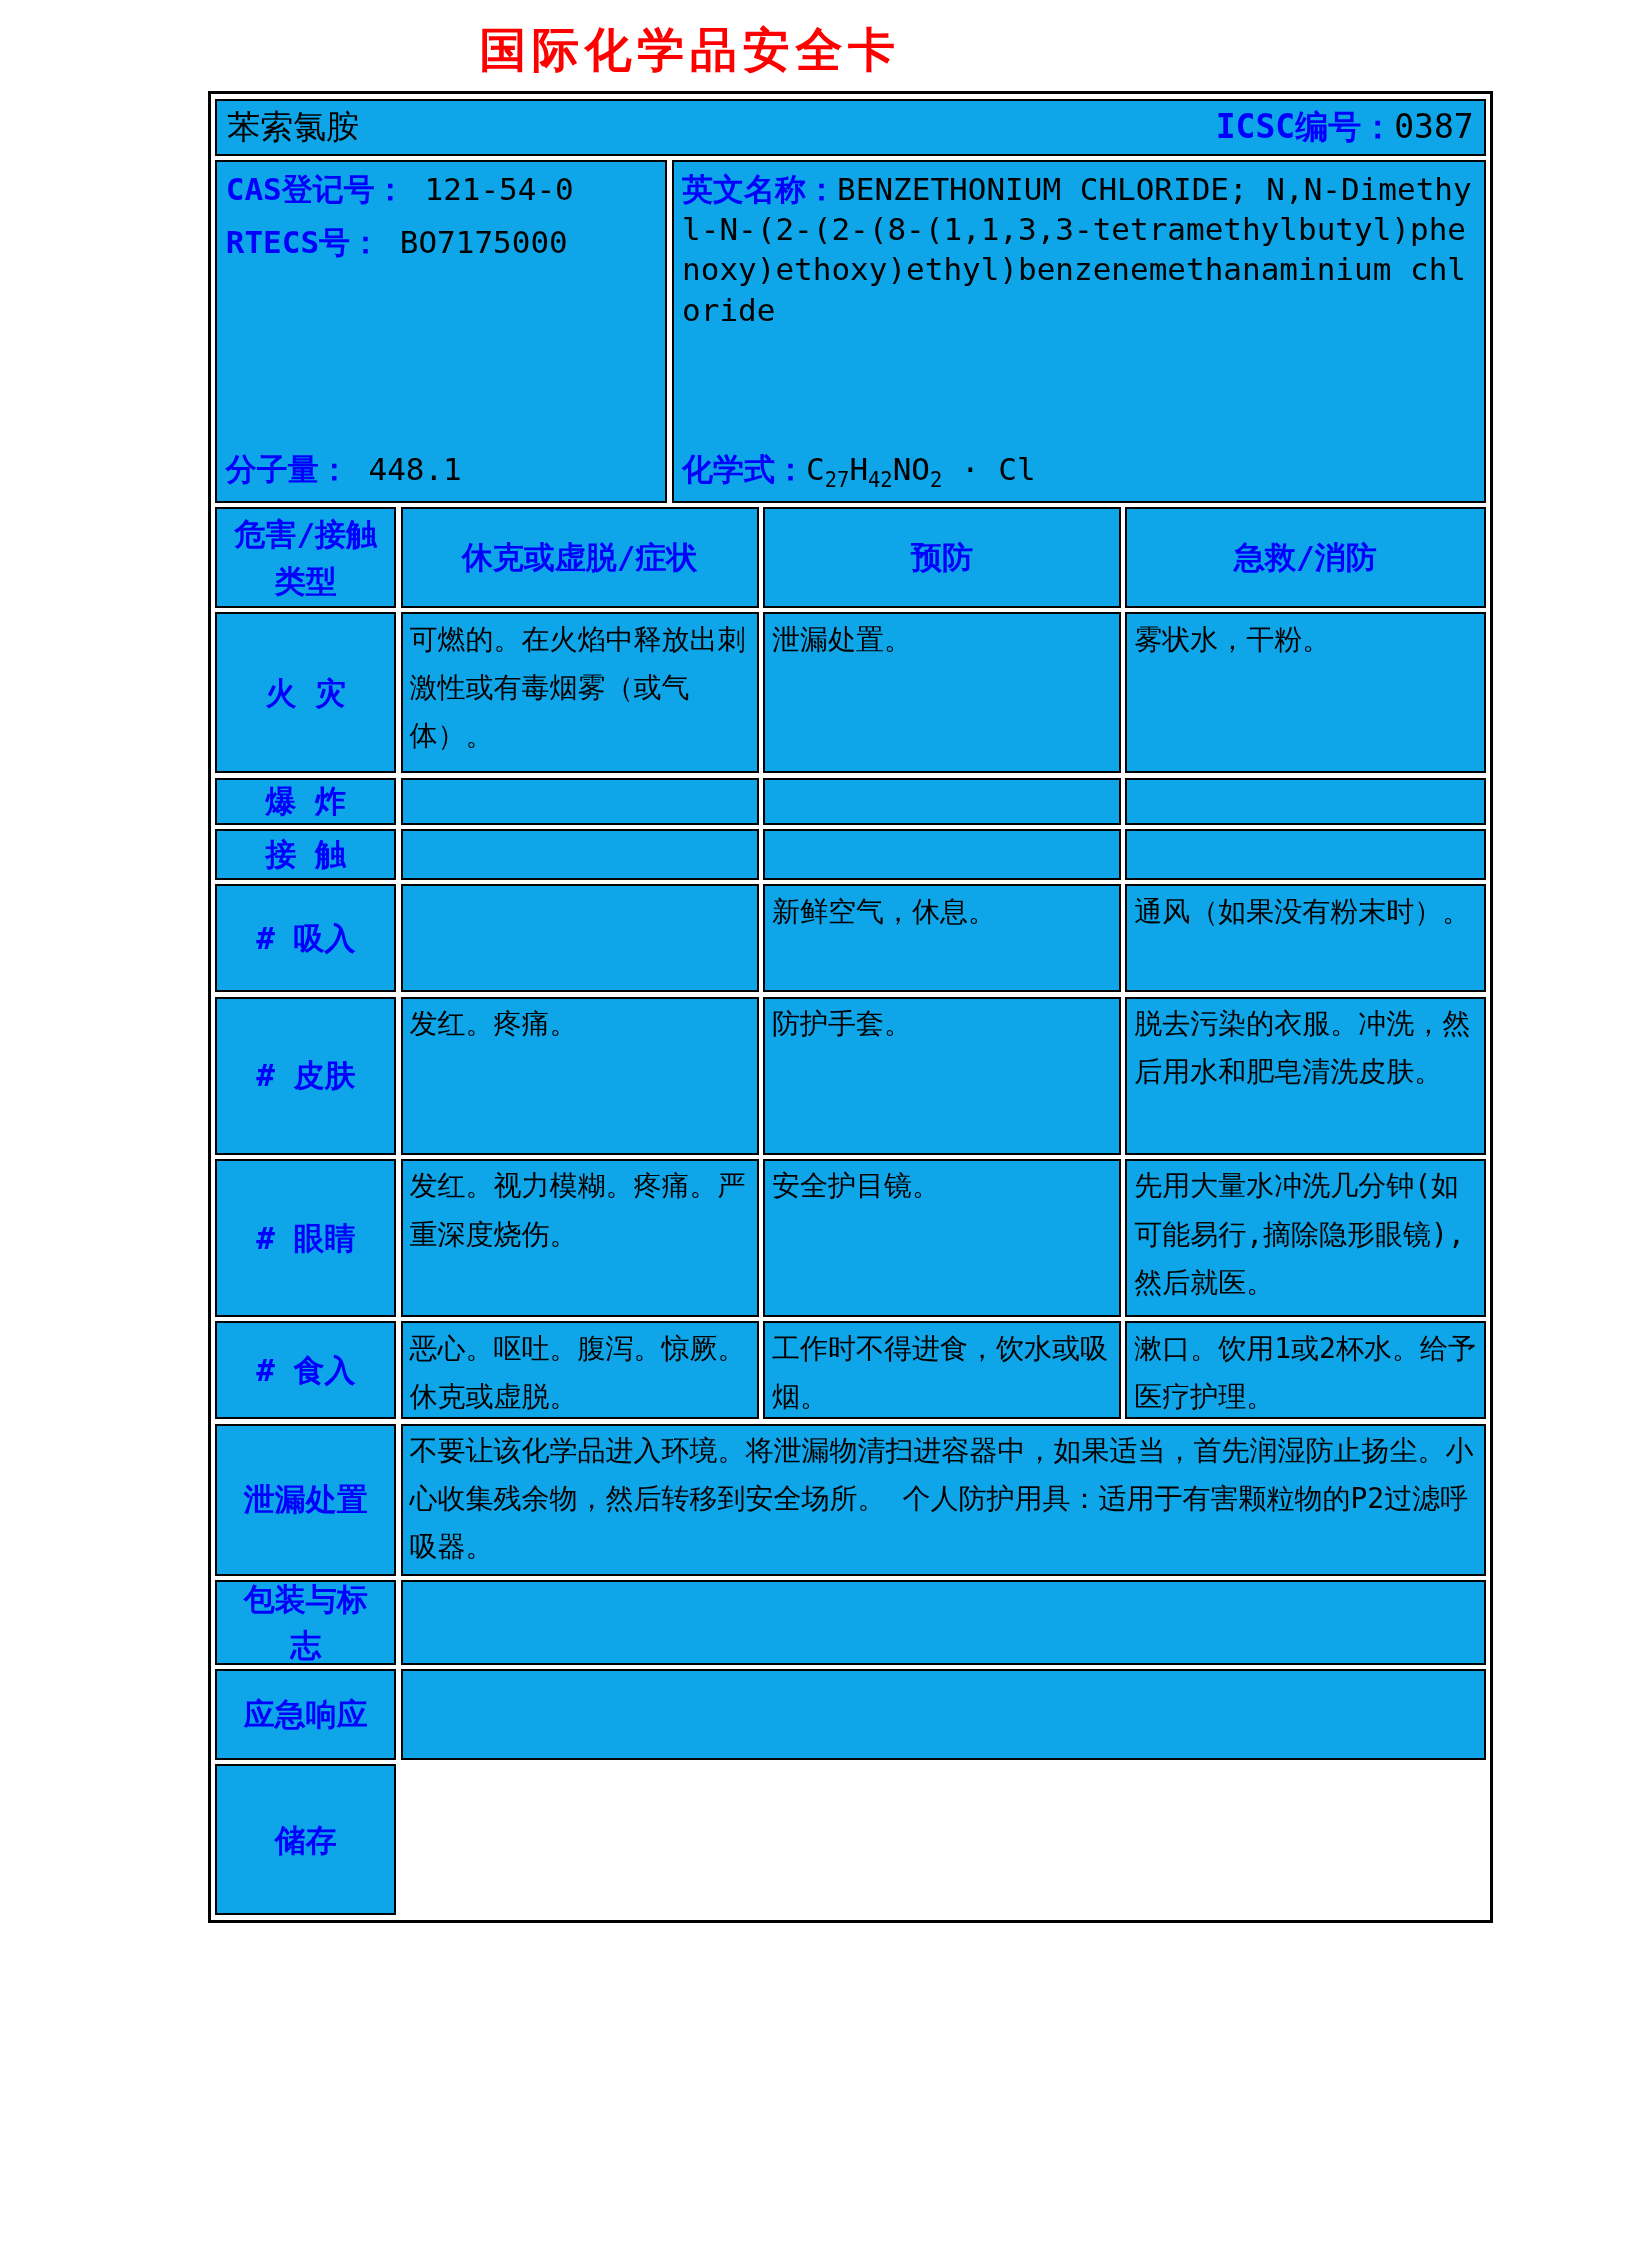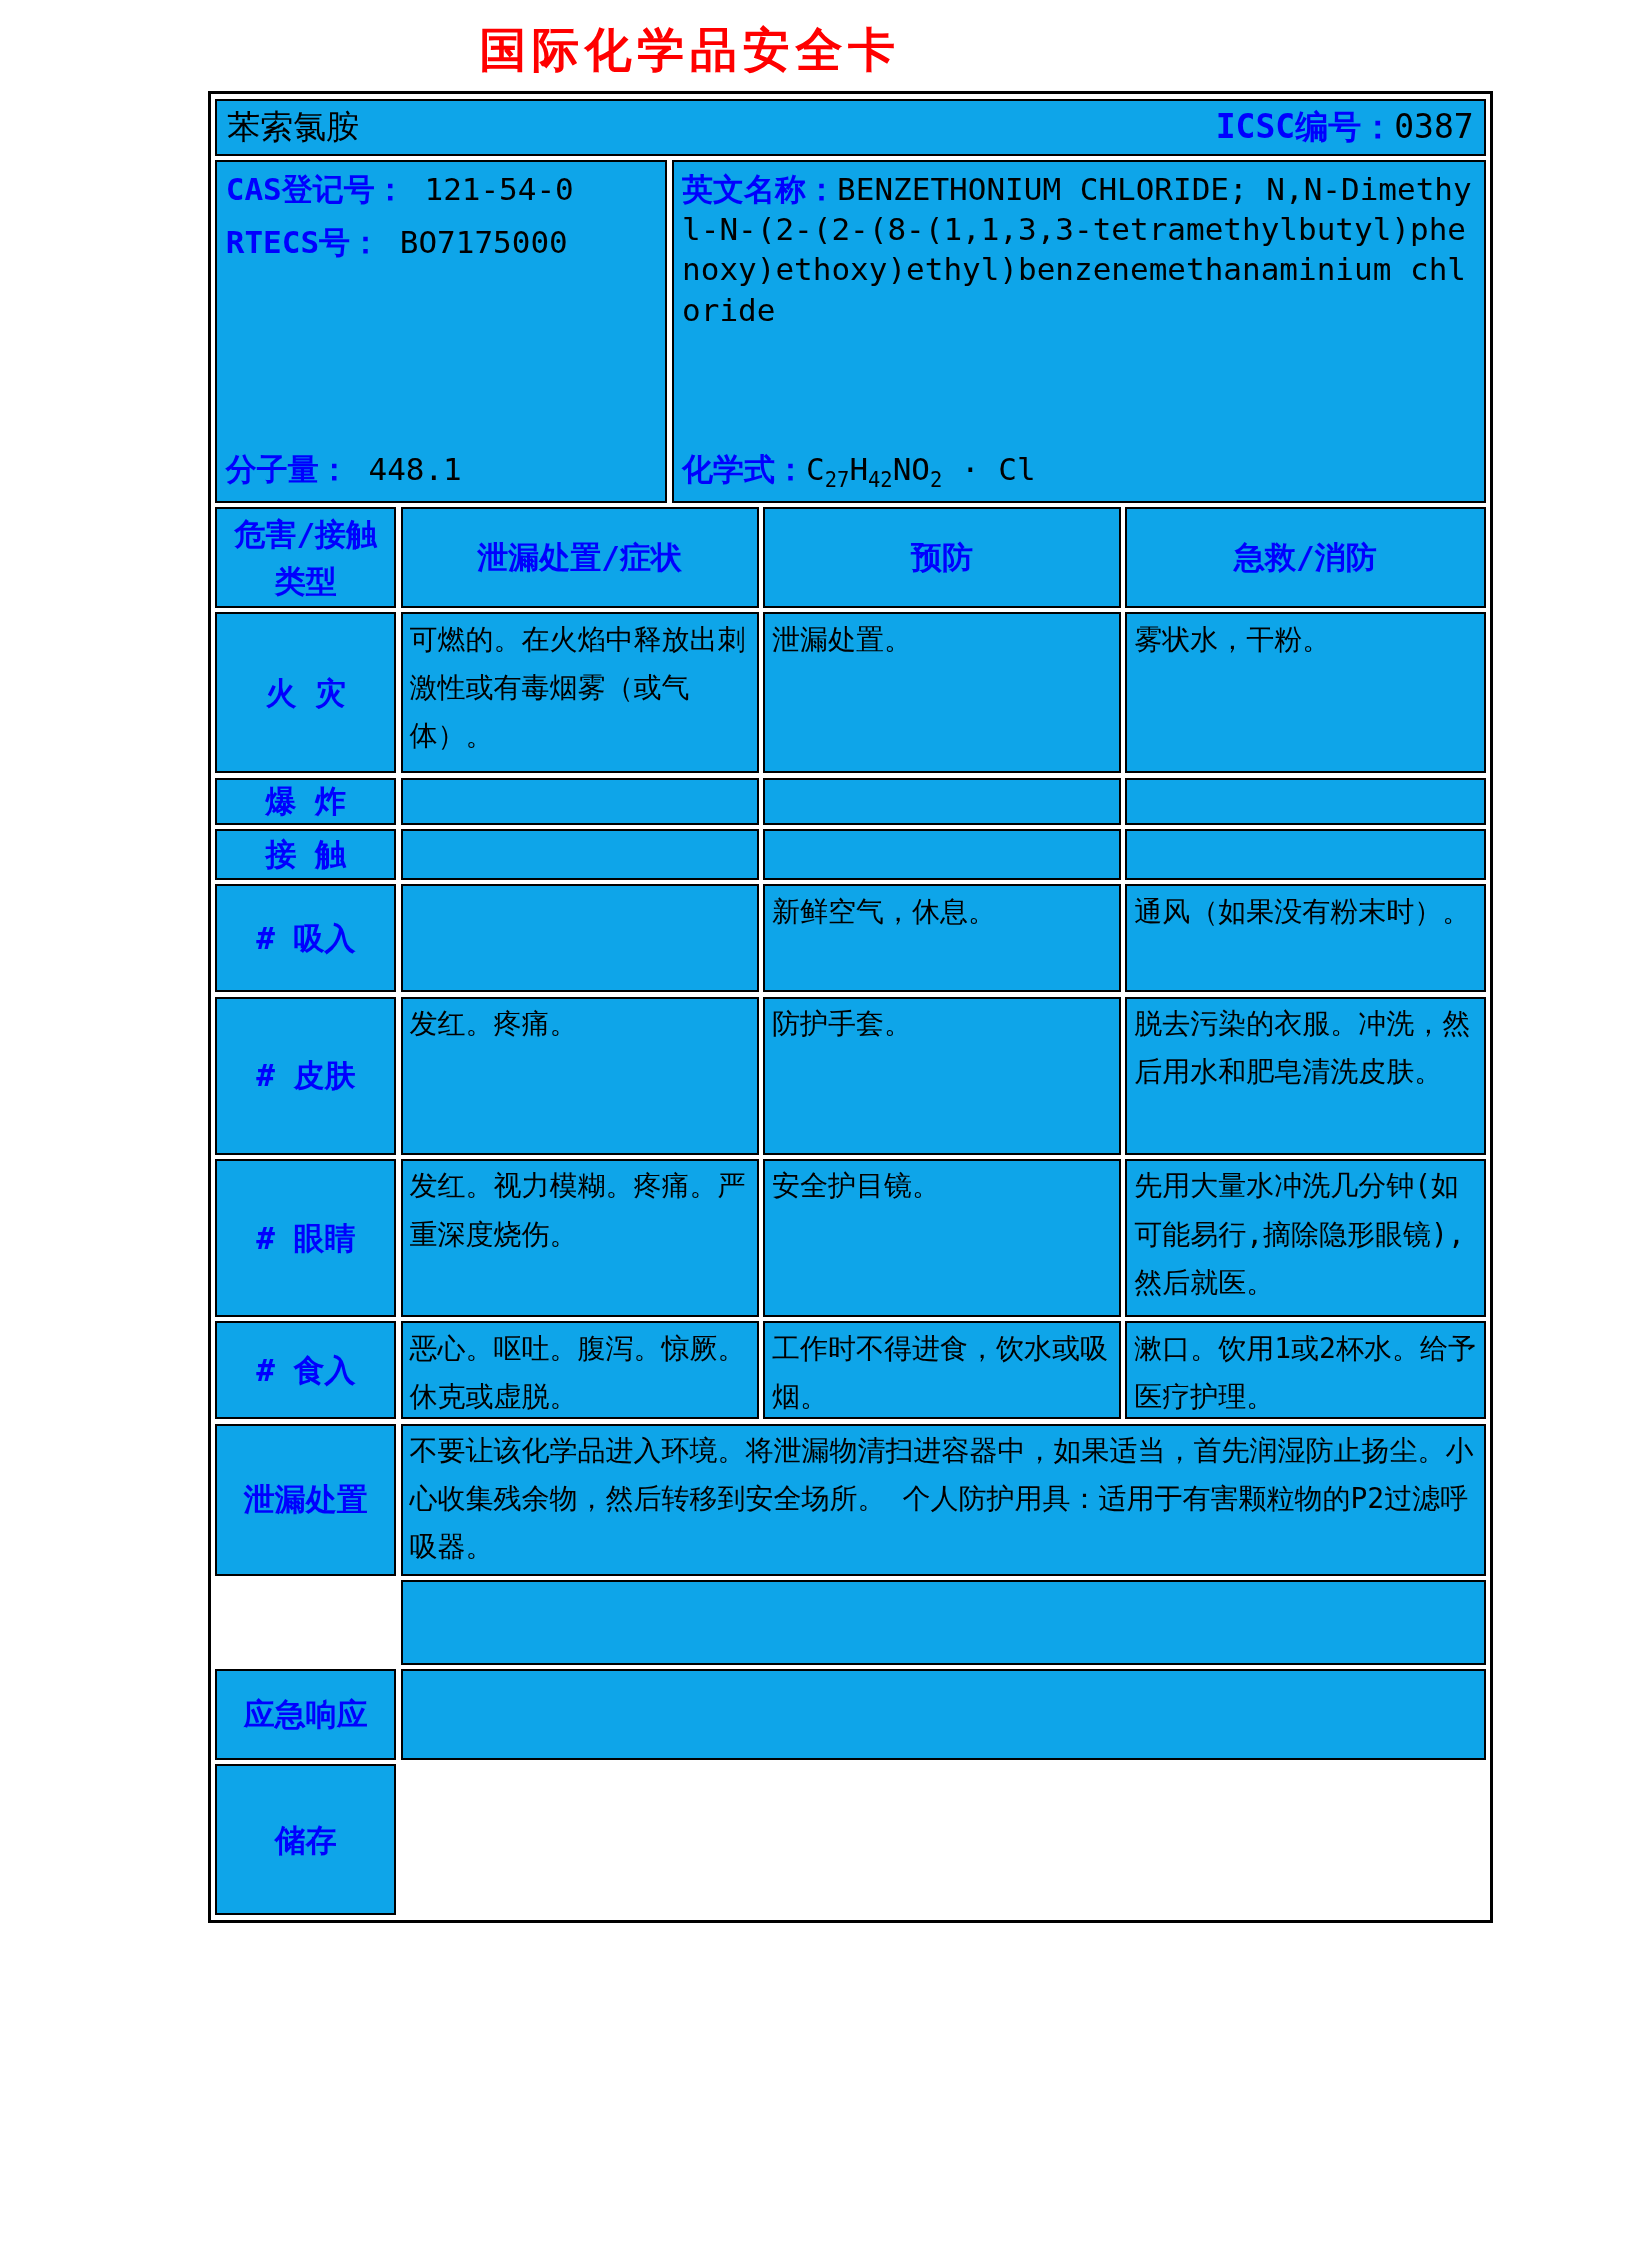--- a/index.html
+++ b/index.html
@@ -129,21 +129,21 @@
         <div class="bottom-line">
           <span class="blue-label">化学式：</span><span><span>C</span><sub>27</sub><span>H</span><sub>42</sub><span>NO</span><sub>2</sub><span> · Cl</span></span>
         </div>
       </div>
 
     </div>
 
     <div class="grid" id="grid-hazard">
 
       <div class="cell head-cell">危害/接触类型</div>
-      <div class="cell head-cell">泄漏处置/症状</div>
+      <div class="cell head-cell">休克或虚脱/症状</div>
       <div class="cell head-cell">预防</div>
       <div class="cell head-cell">急救/消防</div>
 
       <div class="cell label-cell">火 灾</div>
       <div class="cell content-cell">可燃的。在火焰中释放出刺激性或有毒烟雾（或气体）。</div>
       <div class="cell content-cell">泄漏处置。</div>
       <div class="cell content-cell">雾状水，干粉。</div>
 
       <div class="cell label-cell">爆 炸</div>
       <div class="cell content-cell"></div>
@@ -171,20 +171,21 @@
       <div class="cell content-cell">先用大量水冲洗几分钟(如可能易行,摘除隐形眼镜),然后就医。</div>
 
       <div class="cell label-cell"># 食入</div>
       <div class="cell content-cell">恶心。呕吐。腹泻。惊厥。休克或虚脱。</div>
       <div class="cell content-cell">工作时不得进食，饮水或吸烟。</div>
       <div class="cell content-cell">漱口。饮用1或2杯水。给予医疗护理。</div>
 
       <div class="cell label-cell">泄漏处置</div>
       <div class="cell content-cell span-rest">不要让该化学品进入环境。将泄漏物清扫进容器中，如果适当，首先润湿防止扬尘。小心收集残余物，然后转移到安全场所。 个人防护用具：适用于有害颗粒物的P2过滤呼吸器。</div>
 
+      <div class="cell label-cell">包装与标志</div>
       <div class="cell content-cell span-rest"></div>
 
       <div class="cell label-cell">应急响应</div>
       <div class="cell content-cell span-rest"></div>
 
       <div class="cell label-cell">储存</div>
 
     </div>
   </div>
 </div>

